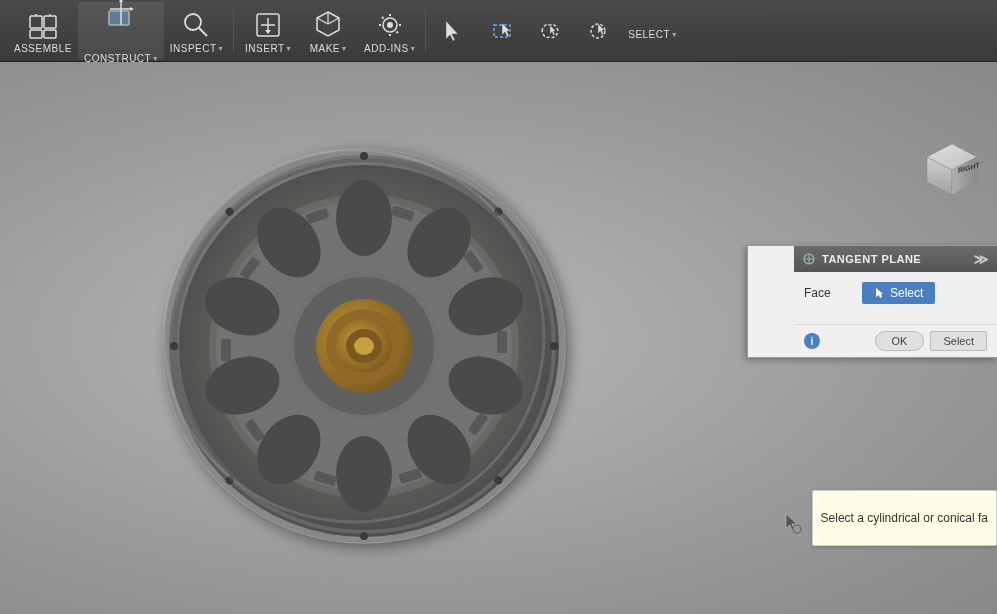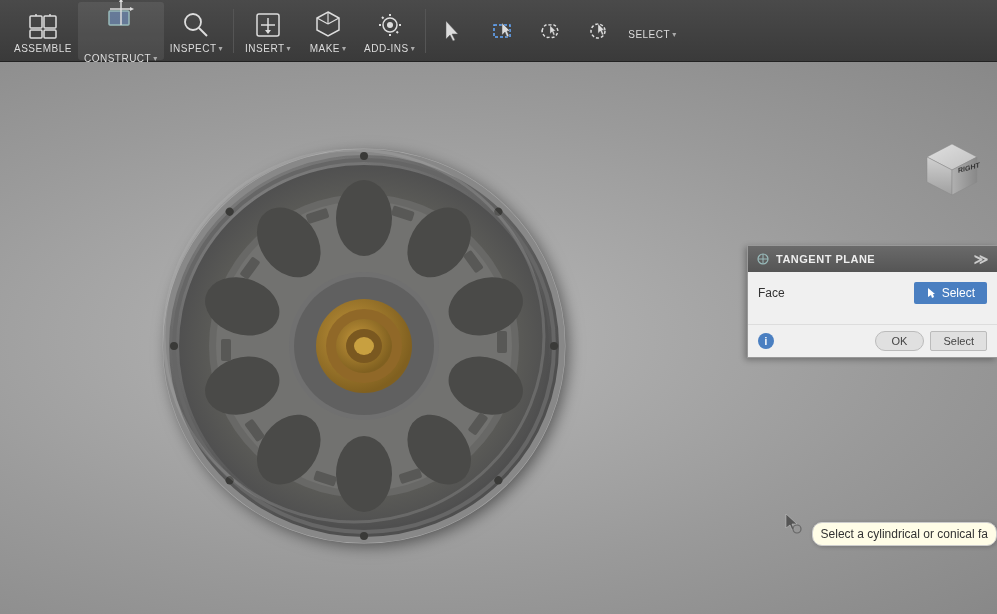--- a/index.html
+++ b/index.html
@@ -102,20 +102,21 @@
       position: absolute;
       top: 183px;
       right: 0;
       width: 250px;
       background: #f0f0f0;
       border: 1px solid #999;
       border-right: none;
       font-size: 12px;
       color: #222;
       box-shadow: -2px 2px 6px rgba(0,0,0,0.3);
+      padding-left: 46px;
     }
 
     #tangent-panel .panel-header {
       background: linear-gradient(180deg, #6a6a6a 0%, #555 100%);
       color: #eee;
       padding: 5px 8px;
       display: flex;
       align-items: center;
       justify-content: space-between;
       font-size: 11px;
@@ -137,21 +138,20 @@
 
     #tangent-panel .panel-body {
       padding: 10px 10px;
     }
 
     .panel-row {
       display: flex;
       align-items: center;
       margin-bottom: 10px;
       gap: 8px;
-      justify-content: space-between;
     }
 
     .panel-row .row-label {
       width: 50px;
       font-size: 12px;
       color: #333;
     }
 
     .select-btn {
       background: #4a7fc1;
@@ -208,24 +208,24 @@
       cursor: pointer;
     }
 
     
     #tooltip {
       position: absolute;
       bottom: 68px;
       right: 0;
       background: #fffde7;
       border: 1px solid #ccc;
-      padding: 4px 8px;
+      padding: 20px 8px;
       font-size: 12px;
       color: #333;
-      border-radius: 10px;
+      border-radius: 2px;
       box-shadow: 1px 1px 4px rgba(0,0,0,0.2);
       max-width: 220px;
     }
 
     
     #cursor-indicator {
       position: absolute;
       bottom: 82px;
       right: 195px;
       width: 20px;

